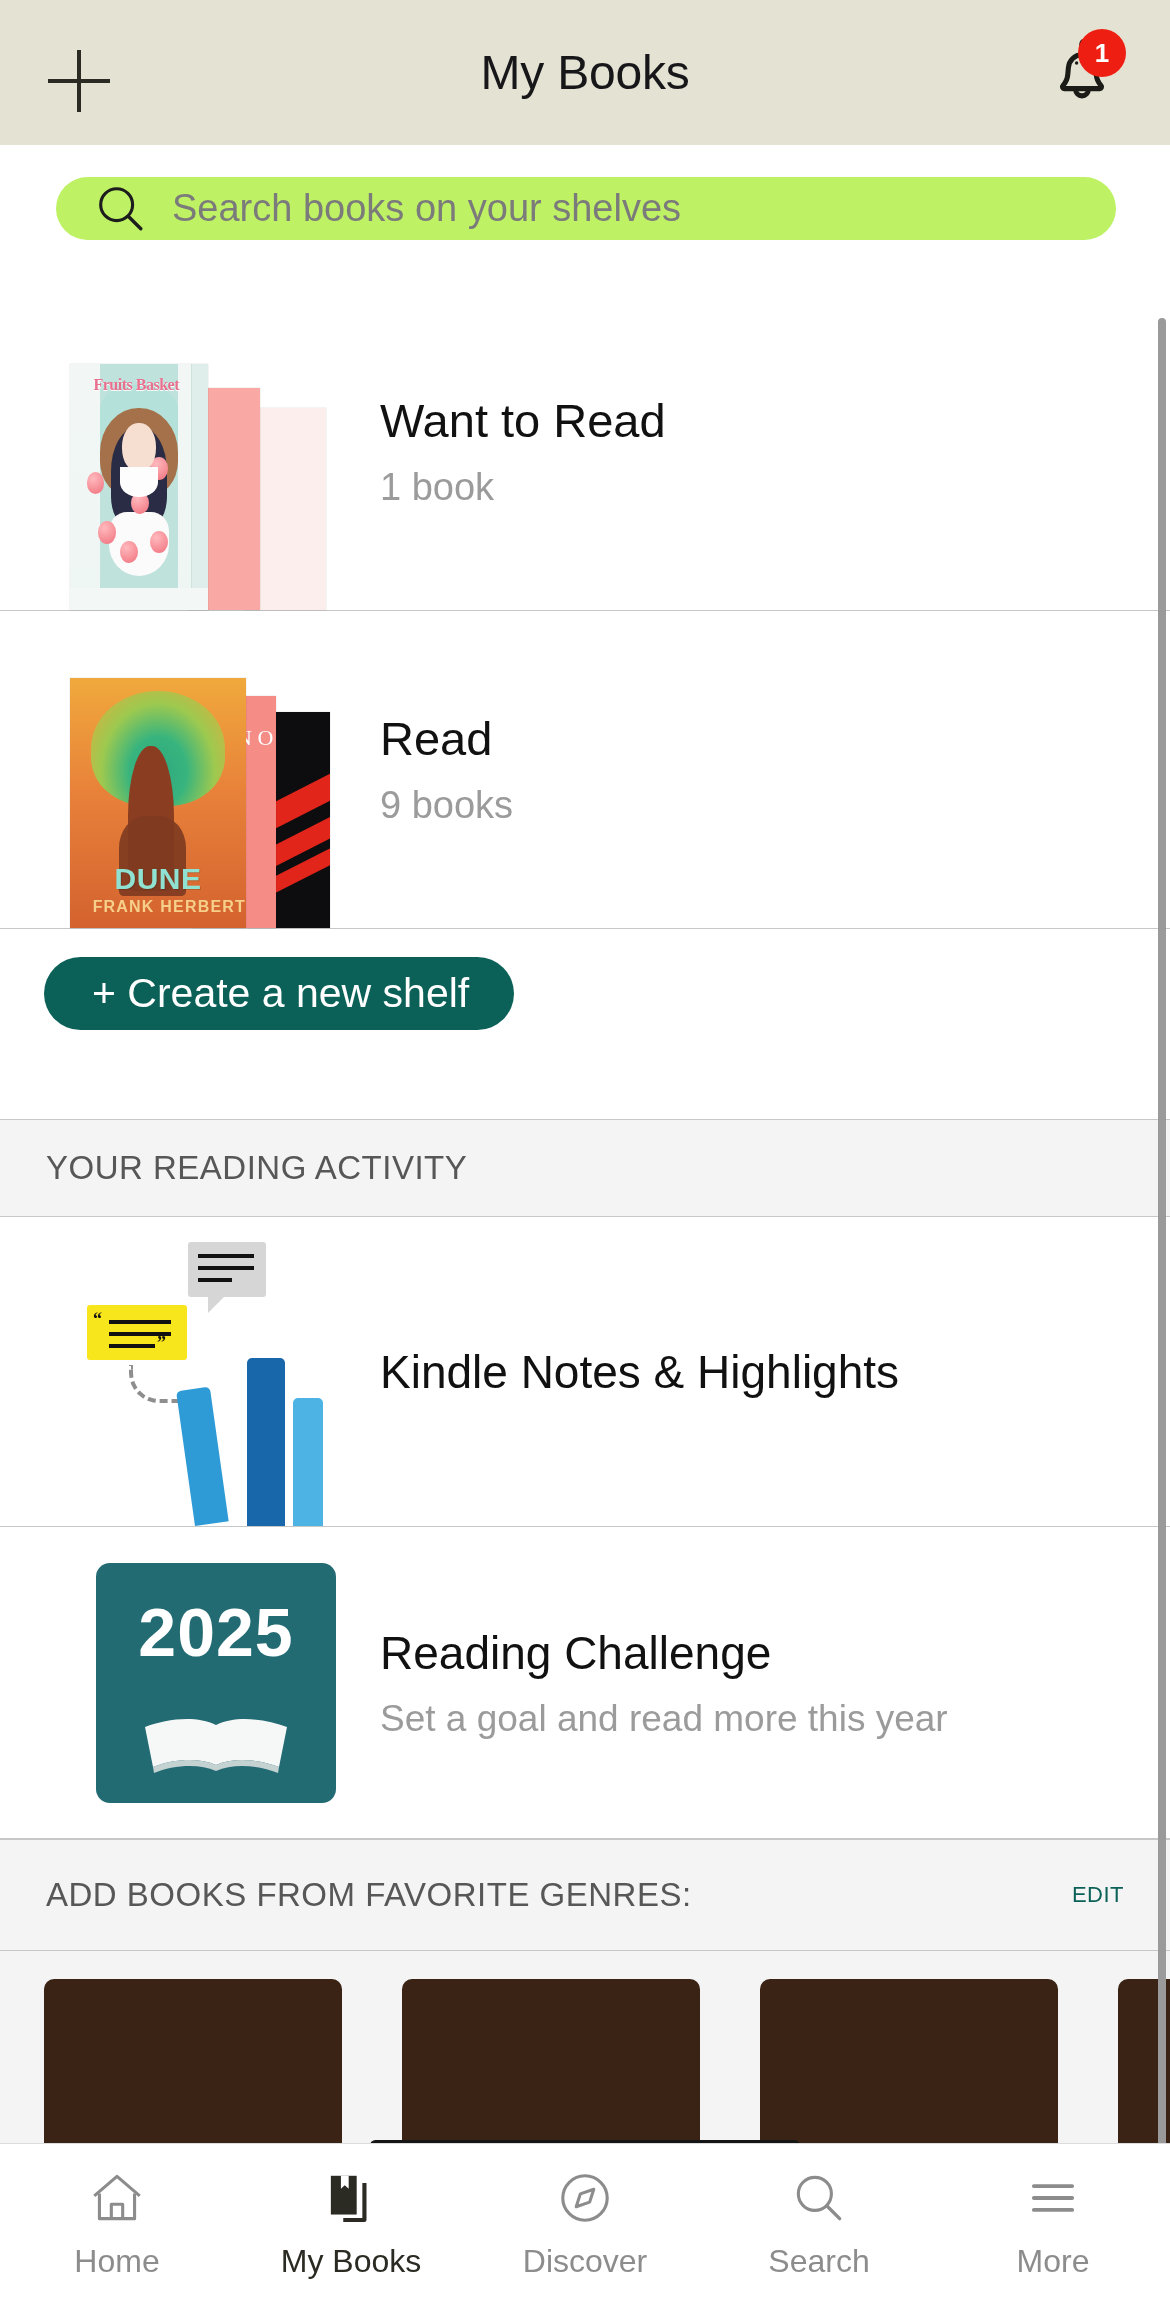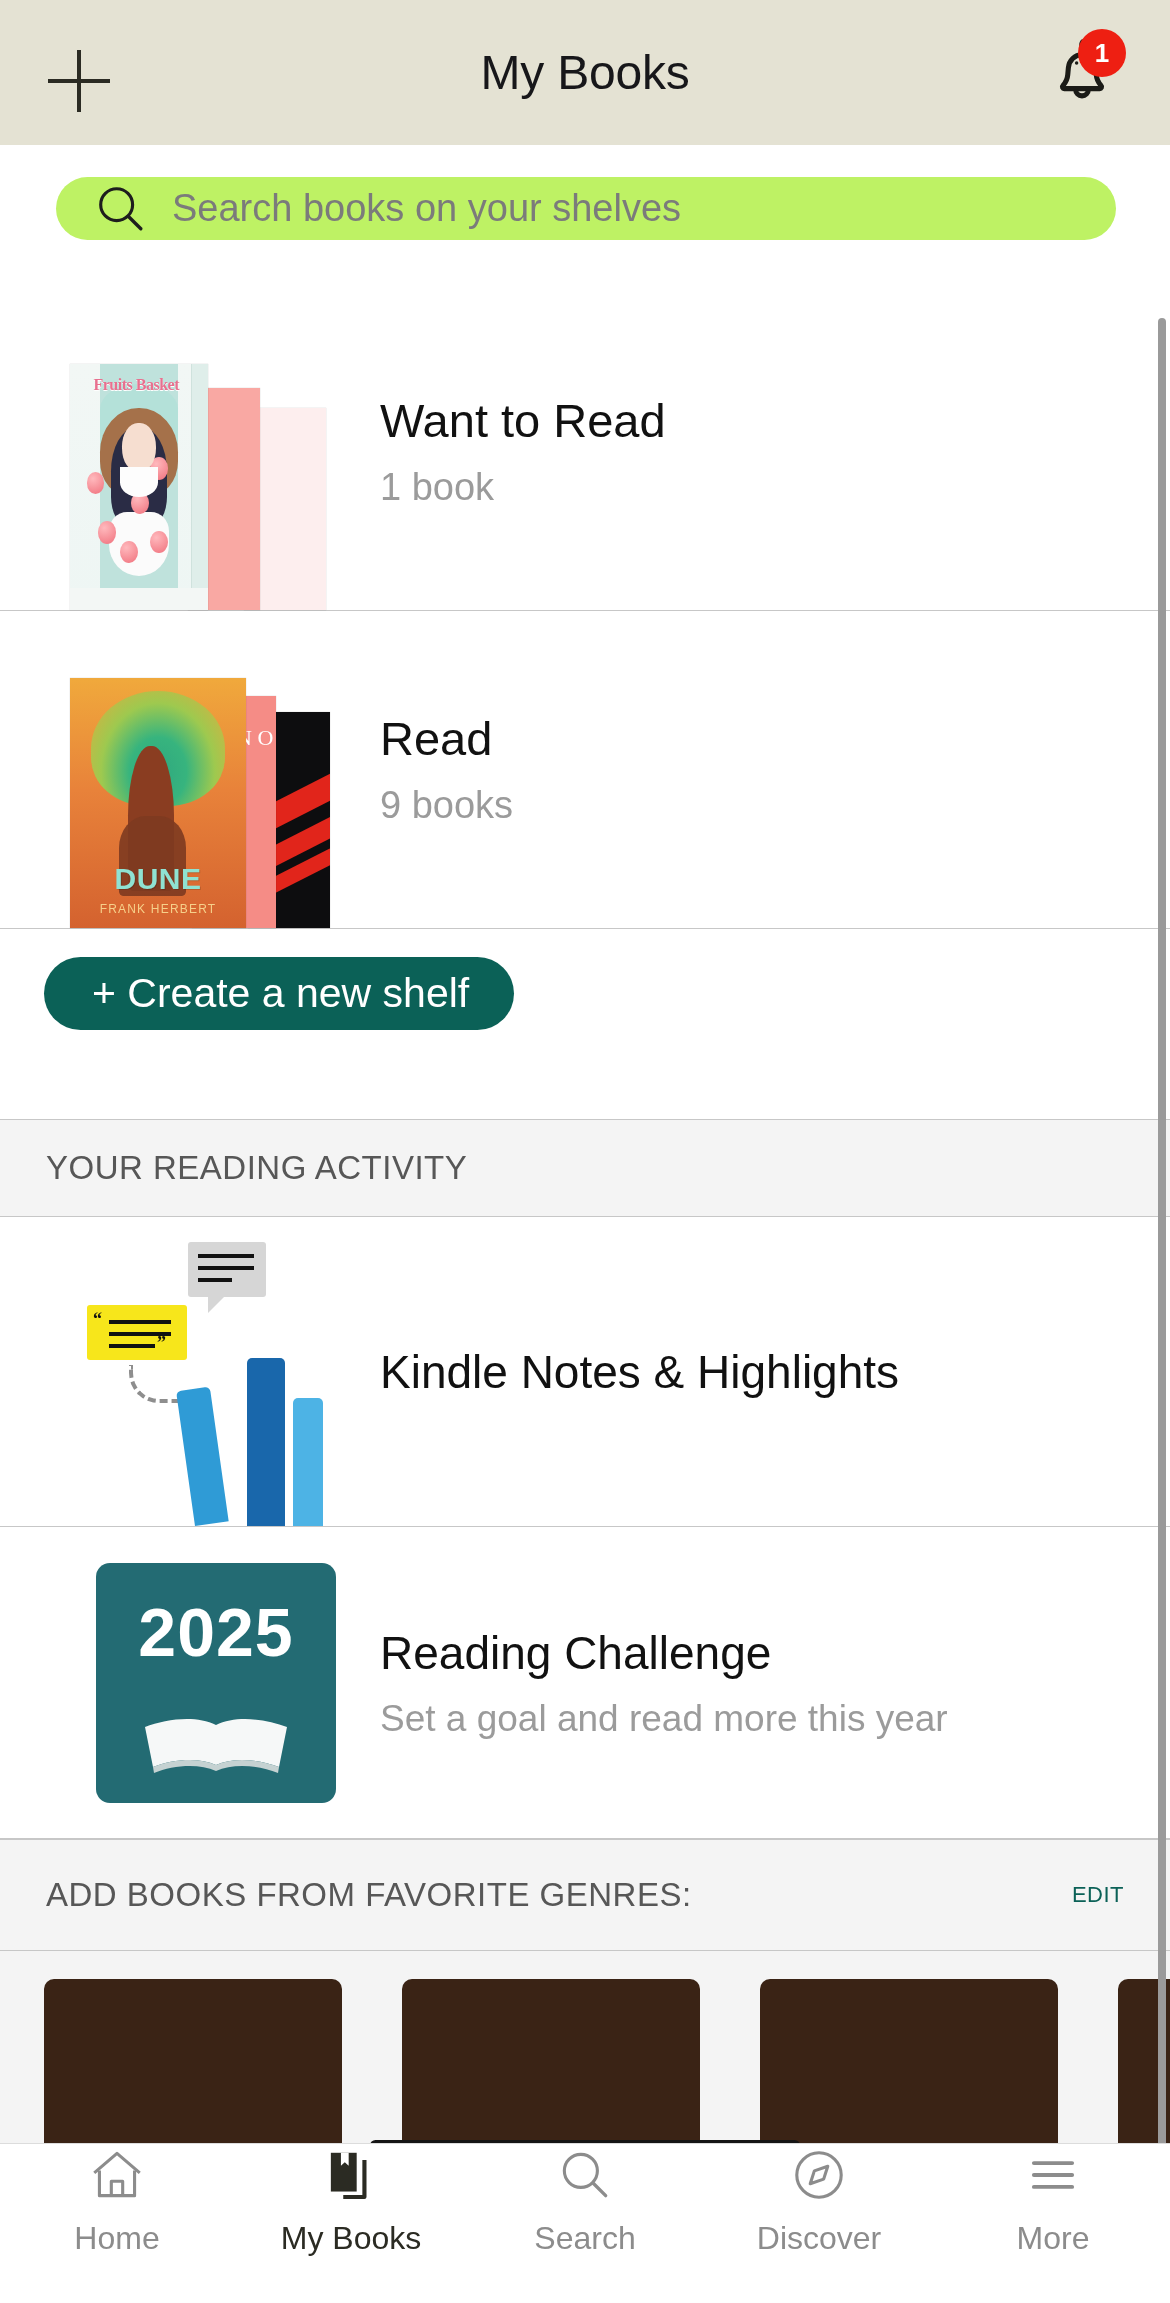--- a/index.html
+++ b/index.html
@@ -97,22 +97,22 @@
   .dune-orb{ position:absolute; left:12%; top:5%; width:76%; height:46%;
     background:radial-gradient(ellipse at 50% 70%, #2fa87f 0%, #37b47e 30%, #9ec94f 60%, #e8a93c 100%);
     border-radius:50% 50% 42% 42%; filter:blur(0.5px); }
   .dune-fig{ position:absolute; left:33%; top:27%; width:26%; height:58%;
     background:#8a3d21; border-radius:48% 48% 10% 10%; }
   .dune-fig2{ position:absolute; left:28%; top:55%; width:38%; height:32%;
     background:#7d3a20; border-radius:40% 40% 6% 6%; opacity:.9; }
   .dune-title{ position:absolute; left:0; bottom:13%; width:100%; text-align:center;
     font-weight:800; font-size:30px; letter-spacing:0.5px;
     color:#8fe2d2; text-shadow:1px 1px 0 rgba(0,0,0,.15); }
-  .dune-auth{ position:absolute; left:0; bottom:5%; width:100%; text-align:center;
-    font-weight:400; font-size:12px; letter-spacing:1.2px; color:#f6d08a; }
+  .dune-auth{ position:absolute; left:0; bottom:5%; width:100%; text-align:right;
+    font-weight:700; font-size:16px; letter-spacing:1.2px; color:#f6d08a; }
 
   
   .pinkc{ background:#f58c86; }
   .pinkc b{ position:absolute; left:8%; top:13%; font-family:"Liberation Serif",serif;
     font-size:22px; color:#fff; font-weight:400; line-height:1.1; }
   .pinkc .chip{ position:absolute; left:36%; top:47%; width:22%; height:7%; background:#f7e7c2; }
 
   
   .blkc{ background:#0d0d0f; }
   .blkc .slash{ position:absolute; background:#e1251b; transform:rotate(-27deg); }
@@ -176,21 +176,21 @@
   .scroll-thumb{ position:absolute; right:4px; top:318px; width:8px; height:1830px;
     background:#9a9a9a; border-radius:4px; }
 
   
   .bottom-nav{
     position:absolute; left:0; bottom:0; width:1170px; height:160px;
     background:#fff; border-top:1.5px solid #dcdcdc;
     display:flex;
   }
   .nav-item{ flex:1; display:flex; flex-direction:column; align-items:center;
-    cursor:pointer; gap:14px; }
+    justify-content:center; cursor:pointer; gap:14px; }
   .nav-label{ font-size:32px; color:#8c8c8c; }
   .nav-item.active .nav-label{ color:#2b2b23; }
   .home-indicator{ position:absolute; left:50%; transform:translateX(-50%);
     bottom:152px; width:430px; height:11px; background:#151515; border-radius:6px; }
 </style>
 </head>
 <body>
 
 <div class="header">
   <div class="plus-btn"></div>
@@ -362,32 +362,32 @@
     <svg width="62" height="62" viewBox="0 0 24 24" fill="none">
       <path d="M9 20.5h8.2V6.2" stroke="#2b2b23" stroke-width="1.6" stroke-linejoin="round"></path>
       <rect x="4.2" y="3.4" width="10" height="15" fill="#2b2b23"></rect>
       <path d="M8.1 3.4h3v5l-1.5-1.3L8.1 8.4z" fill="#fff"></path>
     </svg>
     <span class="nav-label">My Books</span>
   </div>
 
   <div class="nav-item">
     <svg width="62" height="62" viewBox="0 0 24 24" fill="none">
+      <circle cx="12" cy="12" r="8.6" stroke="#8c8c8c" stroke-width="1.2"></circle>
+      <path d="M15.4 8.6 10.2 10.4 8.6 15.4 13.8 13.6z" stroke="#8c8c8c" stroke-width="1.2" stroke-linejoin="round"></path>
+    </svg>
+    <span class="nav-label">Discover</span>
+  </div>
+
+  <div class="nav-item">
+    <svg width="62" height="62" viewBox="0 0 24 24" fill="none">
       <circle cx="10.4" cy="10.4" r="6.4" stroke="#8c8c8c" stroke-width="1.2"></circle>
       <line x1="15.2" y1="15.2" x2="20" y2="20" stroke="#8c8c8c" stroke-width="1.3" stroke-linecap="round"></line>
     </svg>
     <span class="nav-label">Search</span>
-  </div>
-
-  <div class="nav-item">
-    <svg width="62" height="62" viewBox="0 0 24 24" fill="none">
-      <circle cx="12" cy="12" r="8.6" stroke="#8c8c8c" stroke-width="1.2"></circle>
-      <path d="M15.4 8.6 10.2 10.4 8.6 15.4 13.8 13.6z" stroke="#8c8c8c" stroke-width="1.2" stroke-linejoin="round"></path>
-    </svg>
-    <span class="nav-label">Discover</span>
   </div>
 
   <div class="nav-item">
     <svg width="62" height="62" viewBox="0 0 24 24" fill="none">
       <line x1="4.6" y1="7.4" x2="19.4" y2="7.4" stroke="#8c8c8c" stroke-width="1.5" stroke-linecap="round"></line>
       <line x1="4.6" y1="12" x2="19.4" y2="12" stroke="#8c8c8c" stroke-width="1.5" stroke-linecap="round"></line>
       <line x1="4.6" y1="16.6" x2="19.4" y2="16.6" stroke="#8c8c8c" stroke-width="1.5" stroke-linecap="round"></line>
     </svg>
     <span class="nav-label">More</span>
   </div>

